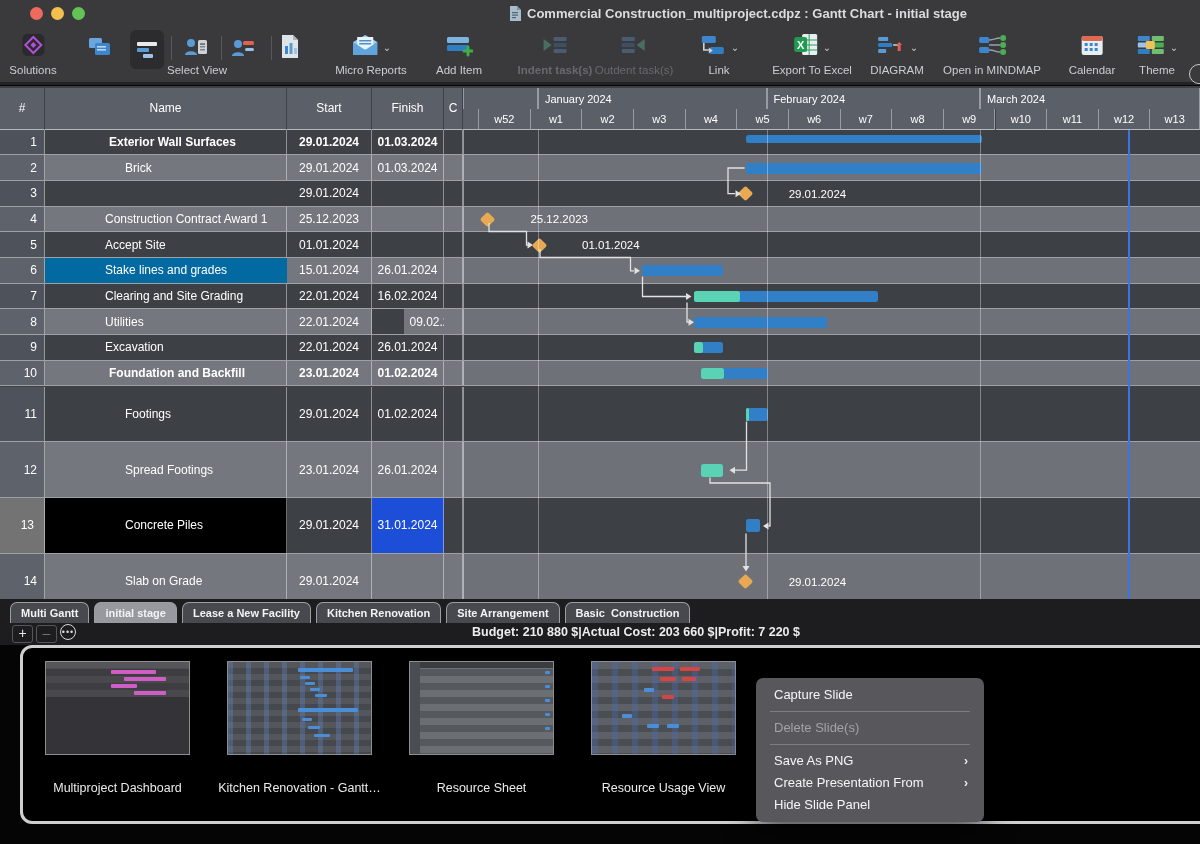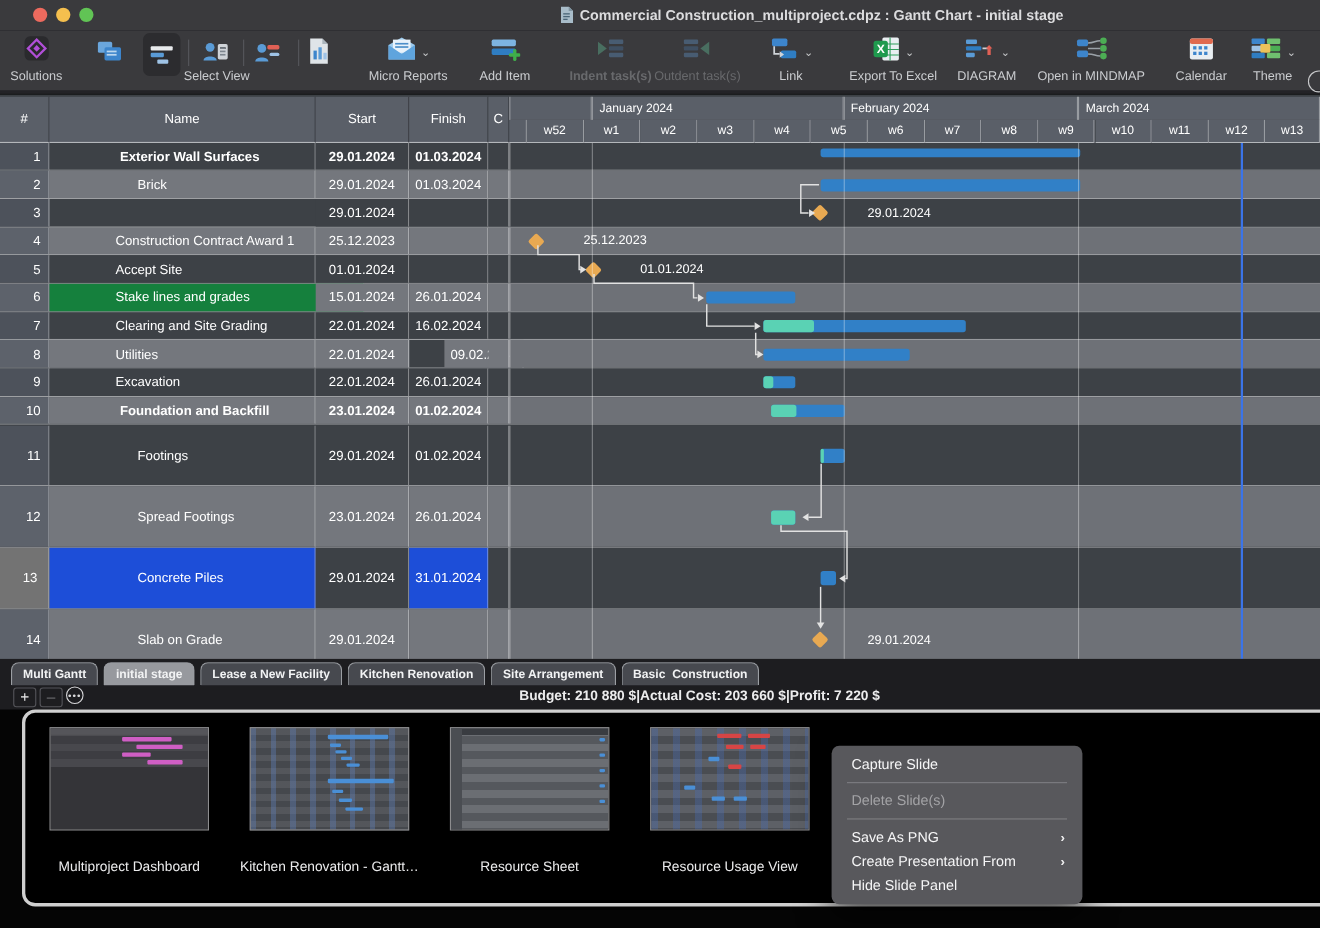--- a/index.html
+++ b/index.html
@@ -365,21 +365,21 @@
         <div class="cell bodycell" style="left: 287px; top: 0px; width: 85px; height: 100%; background: rgb(61, 65, 70); justify-content: center;">01.01.2024</div>
         <div class="cell bodycell" style="left: 372px; top: 0px; width: 72px; height: 100%; background: rgb(61, 65, 70); justify-content: center;"></div>
         <div class="cell bodycell" style="left: 444px; top: 0px; width: 19px; height: 100%; background: rgb(61, 65, 70);"></div>
         <div style="left: 463px; top: 0px; width: 737px; height: 100%; background: rgb(61, 65, 70); position: absolute; border-left: 1px solid rgba(255, 255, 255, 0.45);">
           <div class="gbar" style="left: 69.5286px; top: 7.35px; width: 11px; height: 11px; background: rgb(232, 169, 82); transform: rotate(45deg); border-radius: 2px; position: absolute;"></div>
           <div class="ms-label" style="left: 118.029px; top: 12.85px;">01.01.2024</div>
         </div>
       </div>
       <div class="rrow" style="top: 172px; height: 25.7px;">
         <div class="cell bodycell" style="left: 0px; top: 0px; width: 45px; height: 100%; background: rgb(93, 98, 107); justify-content: flex-end; padding-right: 7px;">6</div>
-        <div class="cell bodycell" style="left: 45px; top: 0px; width: 286px; height: 100%; background: #15803d; padding-left: 60px;">Stake lines and grades</div>
+        <div class="cell bodycell" style="left: 45px; top: 0px; width: 286px; height: 100%; background: #0369a1; padding-left: 60px;">Stake lines and grades</div>
         <div class="cell bodycell" style="left: 287px; top: 0px; width: 85px; height: 100%; background: rgb(116, 119, 125); justify-content: center;">15.01.2024</div>
         <div class="cell bodycell" style="left: 372px; top: 0px; width: 72px; height: 100%; background: rgb(116, 119, 125); justify-content: center;">26.01.2024</div>
         <div class="cell bodycell" style="left: 444px; top: 0px; width: 19px; height: 100%; background: rgb(116, 119, 125);"></div>
         <div style="left: 463px; top: 0px; width: 737px; height: 100%; background: rgb(110, 113, 119); position: absolute; border-left: 1px solid rgba(255, 255, 255, 0.45);">
           <div class="gbar" style="left: 178.329px; top: 7.35px; width: 81.1643px; height: 11px; background: rgb(49, 128, 199); position: absolute;"></div>
         </div>
       </div>
       <div class="rrow" style="top: 197.7px; height: 25.7px;">
         <div class="cell bodycell" style="left: 0px; top: 0px; width: 45px; height: 100%; background: rgb(77, 82, 91); justify-content: flex-end; padding-right: 7px;">7</div>
         <div class="cell bodycell" style="left: 45px; top: 0px; width: 242px; height: 100%; background: rgb(61, 65, 70); padding-left: 60px;">Clearing and Site Grading</div>
@@ -441,21 +441,21 @@
         <div class="cell bodycell" style="left: 287px; top: 0px; width: 85px; height: 100%; background: rgb(116, 119, 125); justify-content: center;">23.01.2024</div>
         <div class="cell bodycell" style="left: 372px; top: 0px; width: 72px; height: 100%; background: rgb(116, 119, 125); justify-content: center;">26.01.2024</div>
         <div class="cell bodycell" style="left: 444px; top: 0px; width: 19px; height: 100%; background: rgb(116, 119, 125);"></div>
         <div style="left: 463px; top: 0px; width: 737px; height: 100%; background: rgb(110, 113, 119); position: absolute; border-left: 1px solid rgba(255, 255, 255, 0.45);">
           <div class="gbar" style="left: 237.357px; top: 21.4px; width: 22.1357px; height: 13px; background: rgb(49, 128, 199); position: absolute;"></div>
           <div class="gbar" style="left: 237.357px; top: 21.4px; width: 22.1357px; height: 13px; background: rgb(90, 210, 180); position: absolute;"></div>
         </div>
       </div>
       <div class="rrow" style="top: 412.1px; height: 55.8px;">
         <div class="cell bodycell" style="left: 0px; top: 0px; width: 45px; height: 100%; background: #737373; justify-content: flex-end; padding-right: 10px;">13</div>
-        <div class="cell bodycell" style="left: 45px; top: 0px; width: 242px; height: 100%; background: #1d4ed8; padding-left: 80px;">Concrete Piles</div>
+        <div class="cell bodycell" style="left: 45px; top: 0px; width: 242px; height: 100%; background: #000000; padding-left: 80px;">Concrete Piles</div>
         <div class="cell bodycell" style="left: 287px; top: 0px; width: 85px; height: 100%; background: rgb(61, 65, 70); justify-content: center;">29.01.2024</div>
         <div class="cell bodycell" style="left: 372px; top: 0px; width: 72px; height: 100%; background: #1d4ed8; justify-content: center;">31.01.2024</div>
         <div class="cell bodycell" style="left: 444px; top: 0px; width: 19px; height: 100%; background: rgb(61, 65, 70);"></div>
         <div style="left: 463px; top: 0px; width: 737px; height: 100%; background: rgb(61, 65, 70); position: absolute; border-left: 1px solid rgba(255, 255, 255, 0.45);">
           <div class="gbar" style="left: 281.629px; top: 21.4px; width: 14.7571px; height: 13px; background: rgb(49, 128, 199); position: absolute;"></div>
         </div>
       </div>
       <div class="rrow" style="top: 467.9px; height: 55.8px;">
         <div class="cell bodycell" style="left: 0px; top: 0px; width: 45px; height: 100%; background: rgb(93, 98, 107); justify-content: flex-end; padding-right: 7px;">14</div>
         <div class="cell bodycell" style="left: 45px; top: 0px; width: 242px; height: 100%; background: rgb(116, 119, 125); padding-left: 80px;">Slab on Grade</div>

